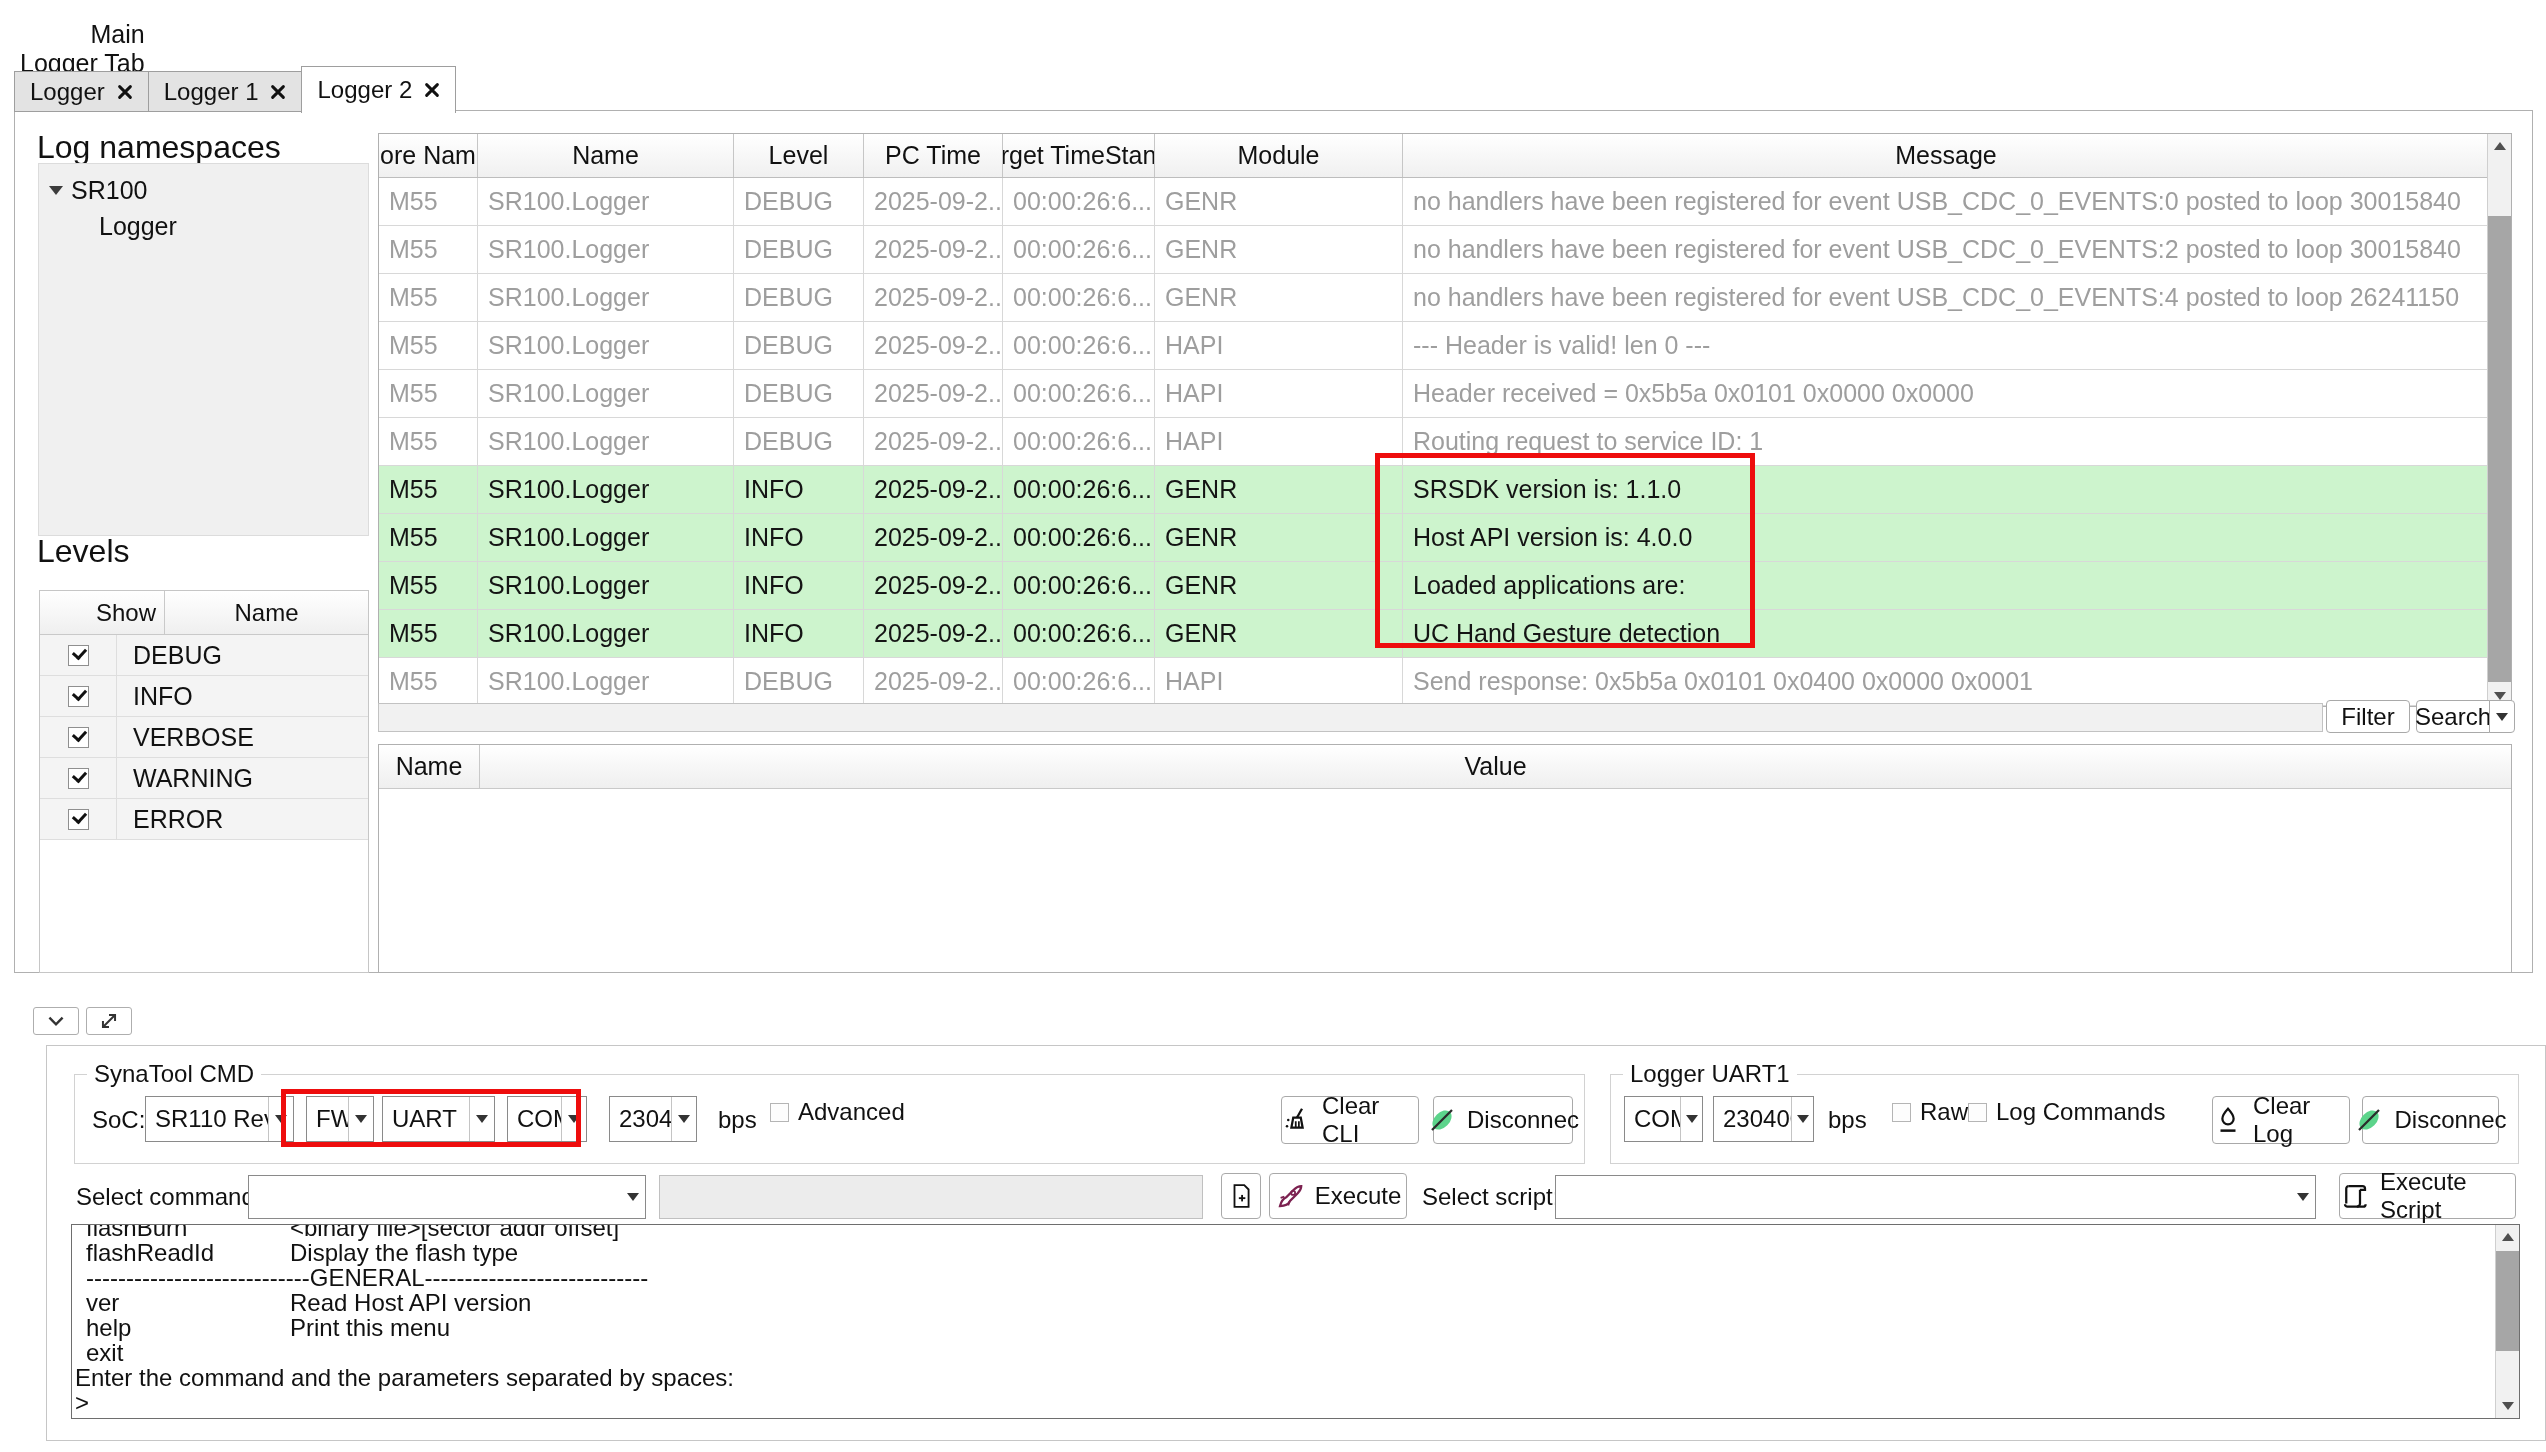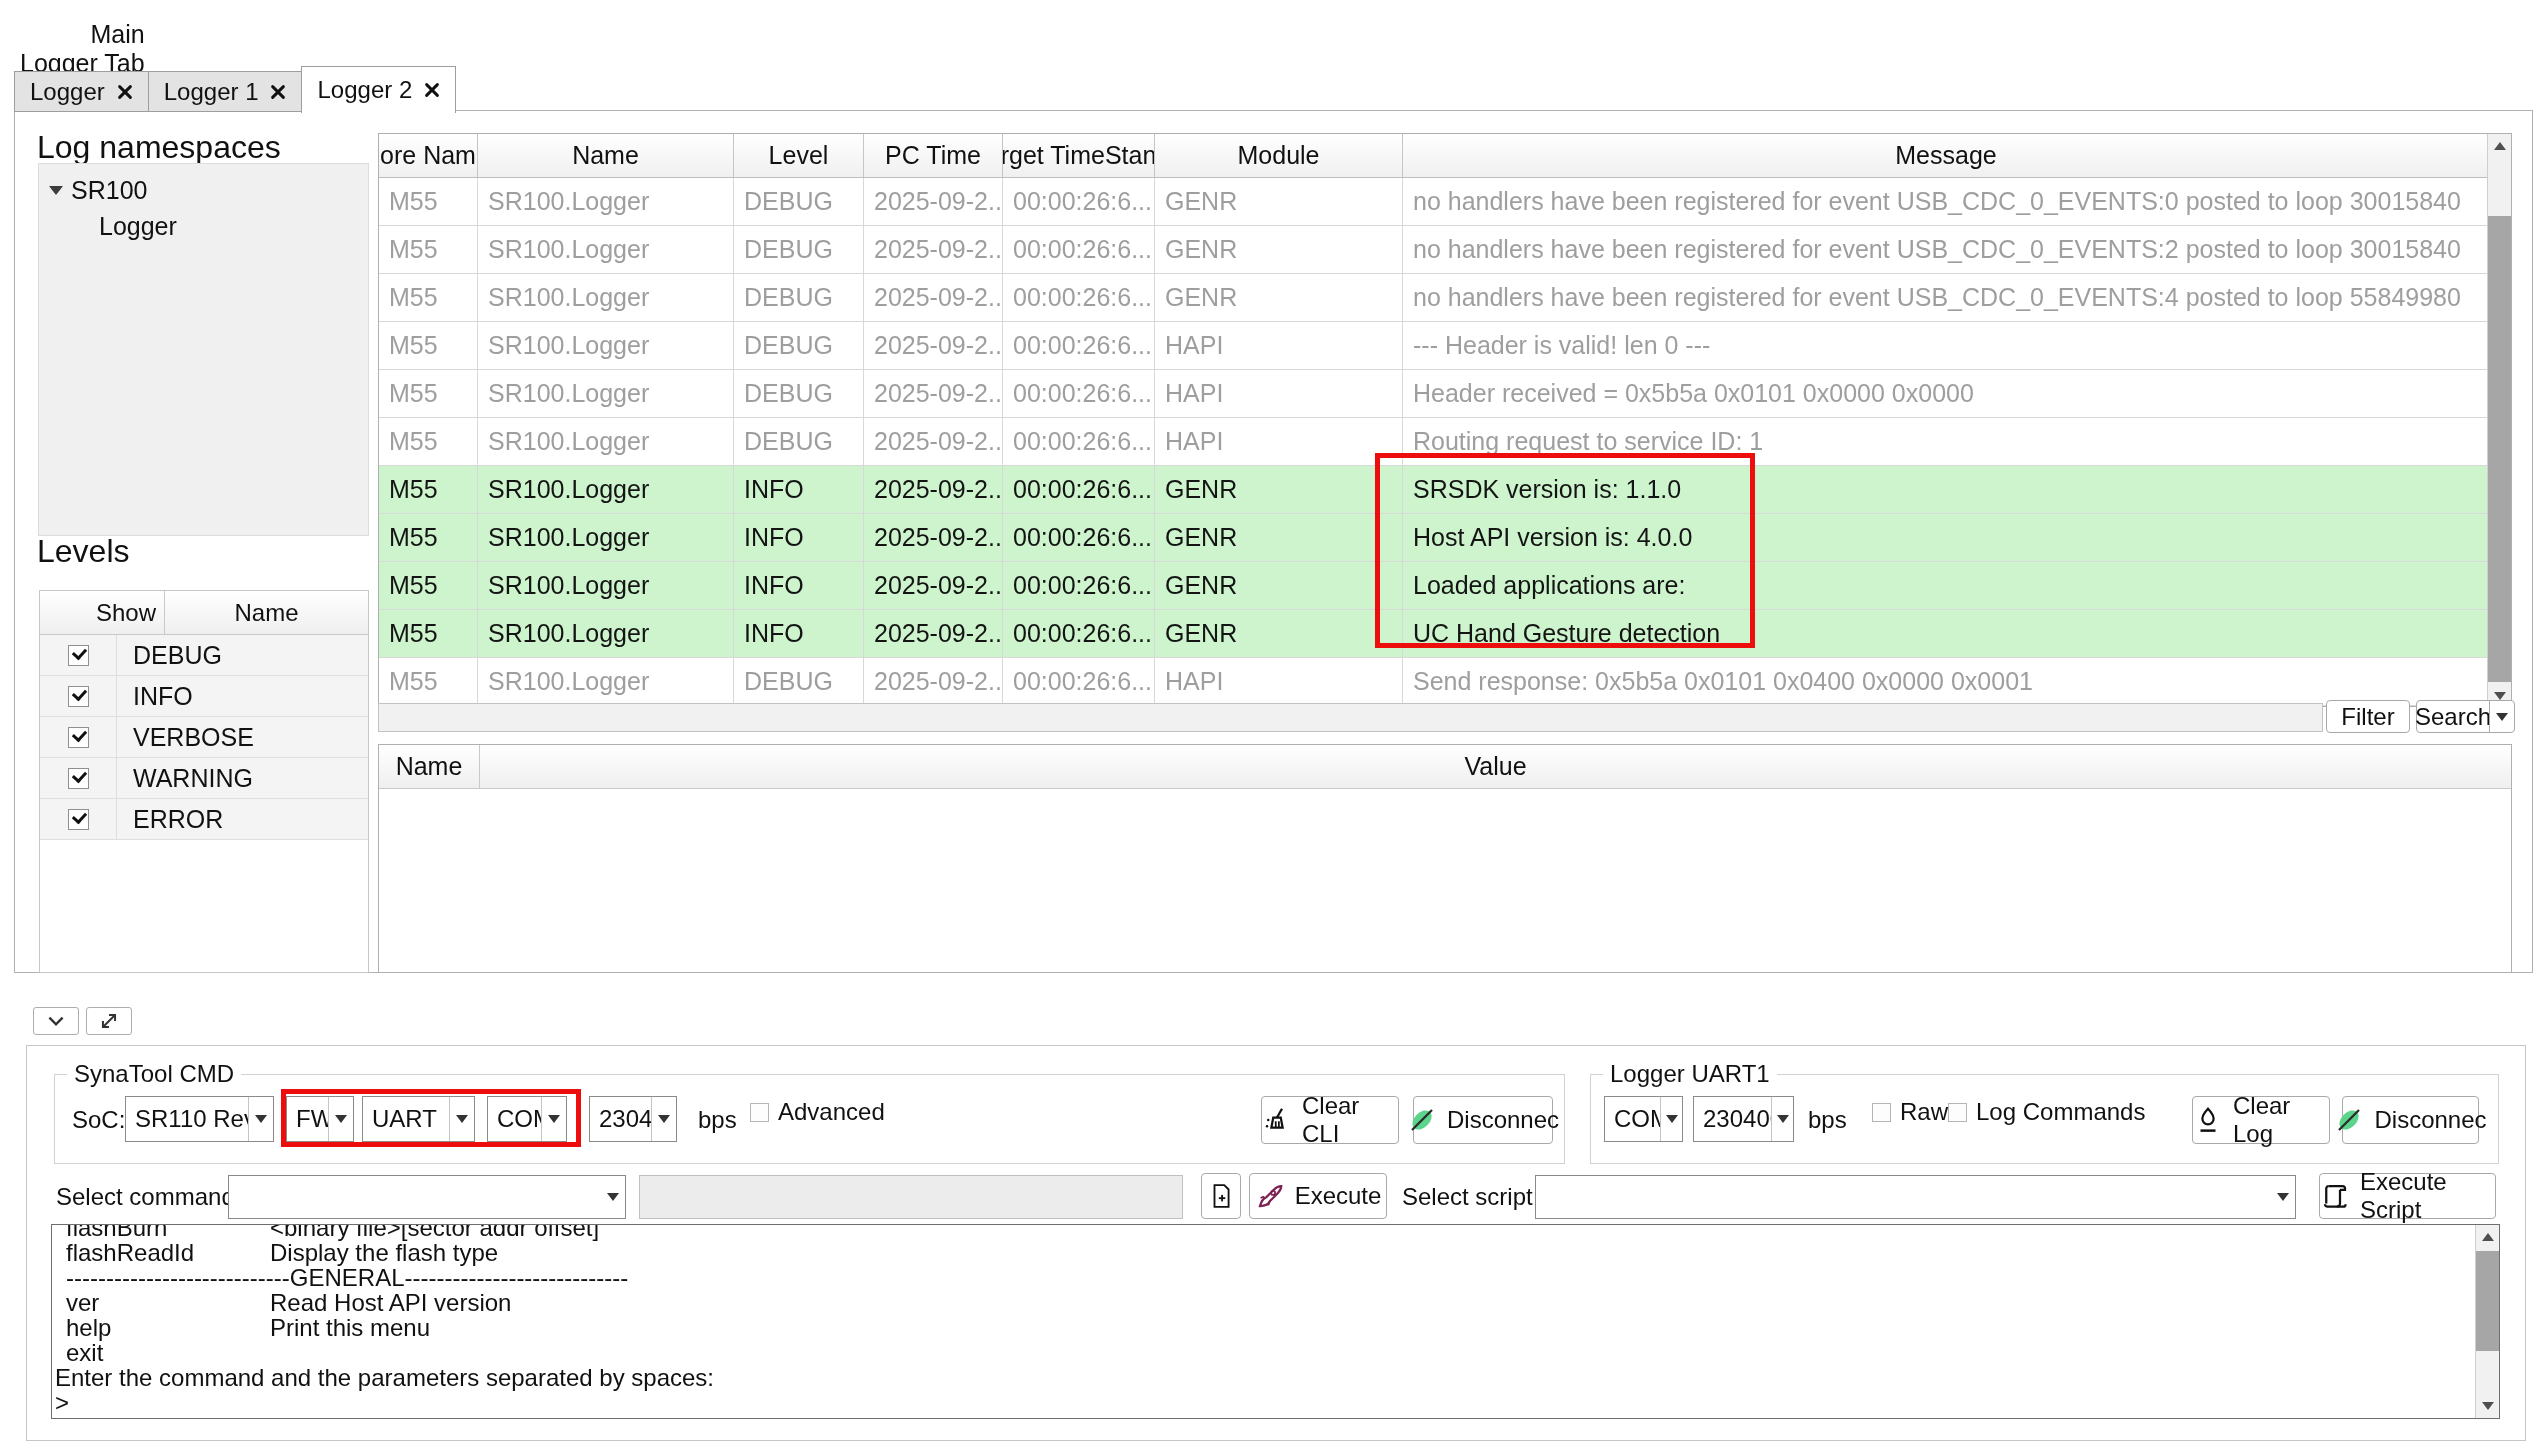--- a/index.html
+++ b/index.html
@@ -70,21 +70,21 @@
   .nvh-value { flex:1; }
 
   
   .redbox { position:absolute; border:5px solid #ee0d0d; z-index:50; pointer-events:none; }
 
   
   .mini-btn { position:absolute; width:46px; height:28px; background:#fff; border:1px solid #aeaeae; border-radius:3px;
               display:flex; align-items:center; justify-content:center; }
 
   
-  .bottom-panel { position:absolute; left:26px; top:1045px; width:2500px; height:396px; border:1px solid #c6c6c6; background:#fff; }
+  .bottom-panel { position:absolute; left:46px; top:1045px; width:2500px; height:396px; border:1px solid #c6c6c6; background:#fff; }
   .group { position:absolute; border:1px solid #d2d2d2; background:#fff; }
   .group-title { position:absolute; top:-15px; left:12px; background:#fff; padding:0 7px; font-size:24px; }
   .lbl { position:absolute; font-size:24px; white-space:nowrap; }
   .combo { position:absolute; background:#fff; border:1px solid #8a8a8a; display:flex; align-items:center;
            font-size:24px; padding-left:9px; white-space:nowrap; overflow:hidden; }
   .combo-arr { position:absolute; right:0; top:0; bottom:0; width:25px; border-left:1px solid #c4c4c4;
                display:flex; align-items:center; justify-content:center; background:#fff; }
   .combo-arr::after { content:''; width:0; height:0; border-left:6px solid transparent; border-right:6px solid transparent; border-top:8px solid #333; }
   .cb-wrap { position:absolute; display:flex; align-items:center; gap:9px; font-size:24px; }
   .gray-input { position:absolute; background:#ececec; border:1px solid #c0c0c0; }
@@ -218,21 +218,21 @@
             <div class="lc c5">GENR</div>
             <div class="lc c6">no handlers have been registered for event USB_CDC_0_EVENTS:2 posted to loop 30015840</div>
           </div>
           <div class="lrow">
             <div class="lc c0">M55</div>
             <div class="lc c1">SR100.Logger</div>
             <div class="lc c2">DEBUG</div>
             <div class="lc c3">2025-09-2...</div>
             <div class="lc c4">00:00:26:6...</div>
             <div class="lc c5">GENR</div>
-            <div class="lc c6">no handlers have been registered for event USB_CDC_0_EVENTS:4 posted to loop 55849980</div>
+            <div class="lc c6">no handlers have been registered for event USB_CDC_0_EVENTS:4 posted to loop 26241150</div>
           </div>
           <div class="lrow">
             <div class="lc c0">M55</div>
             <div class="lc c1">SR100.Logger</div>
             <div class="lc c2">DEBUG</div>
             <div class="lc c3">2025-09-2...</div>
             <div class="lc c4">00:00:26:6...</div>
             <div class="lc c5">HAPI</div>
             <div class="lc c6">--- Header is valid! len 0 ---</div>
           </div>

